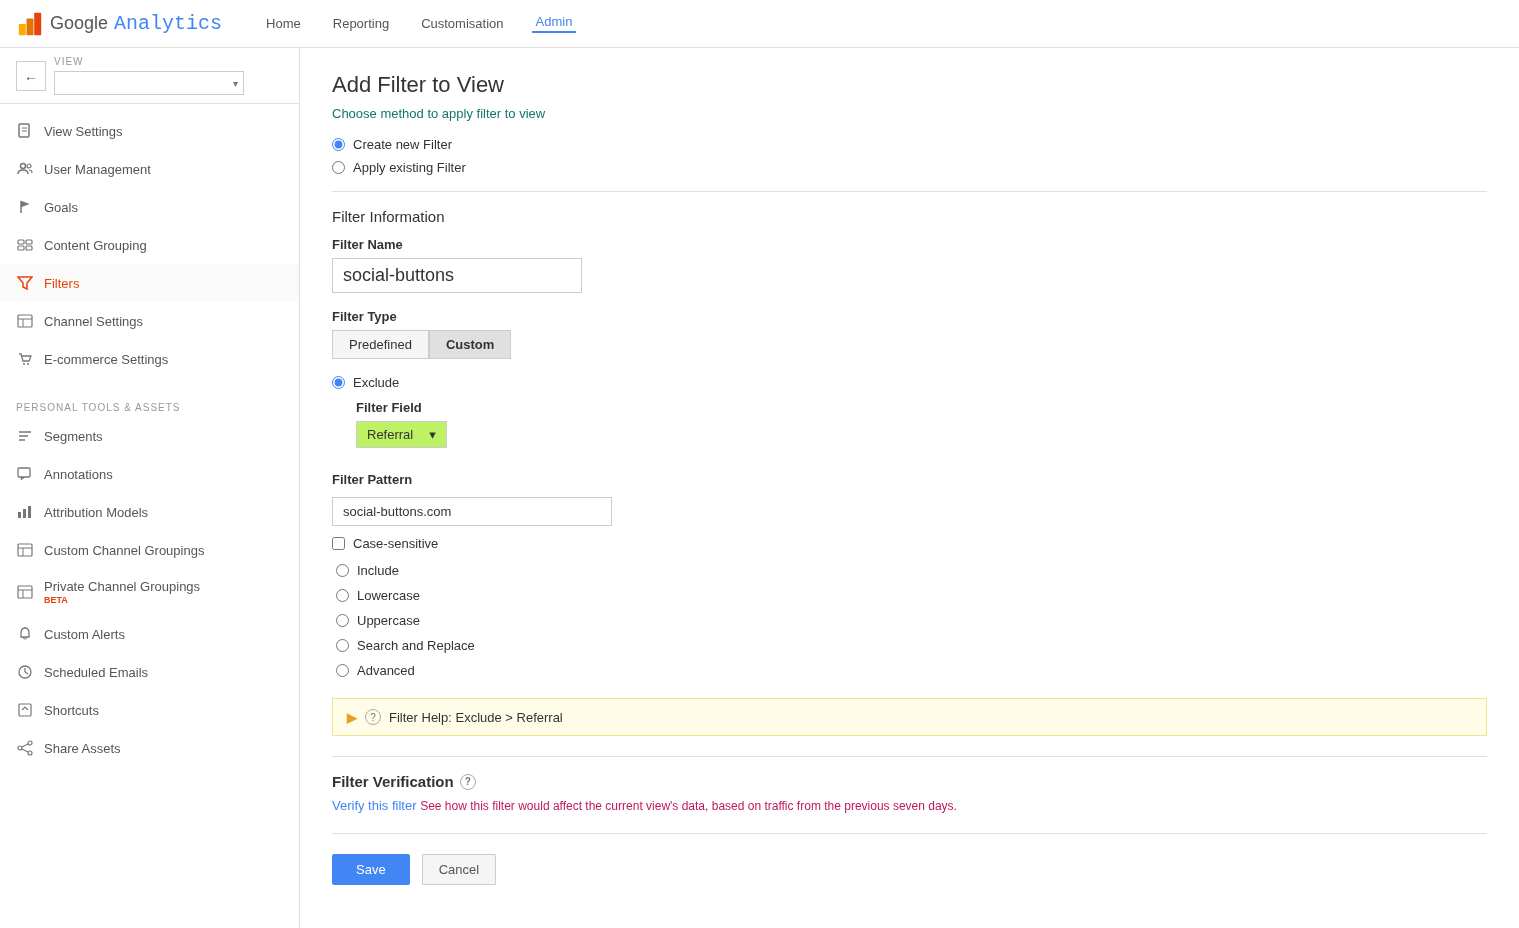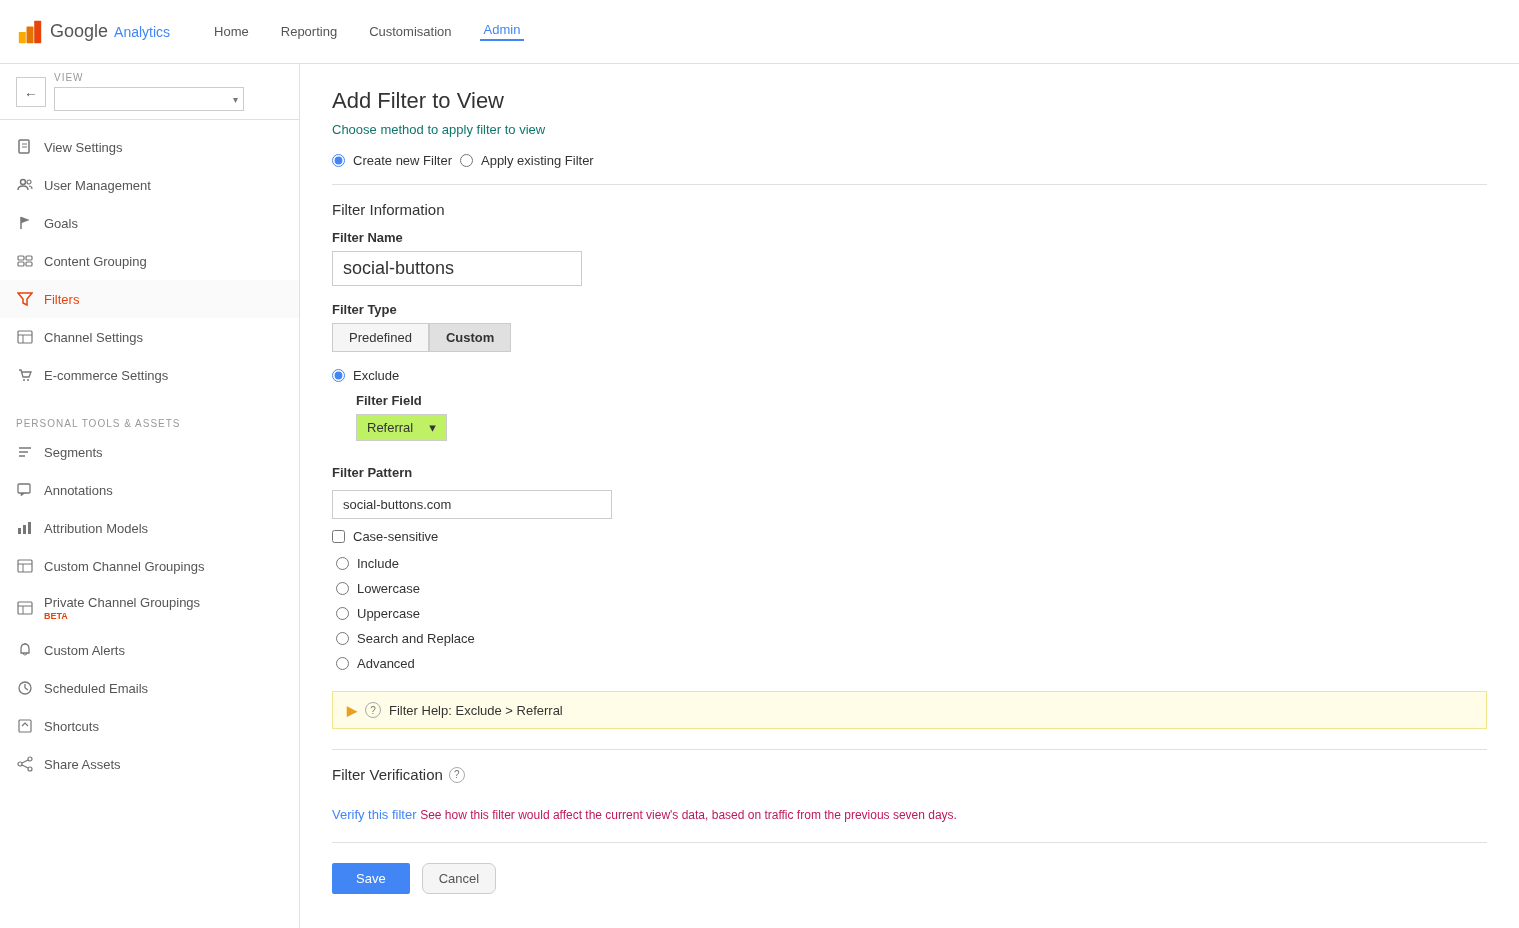--- a/index.html
+++ b/index.html
@@ -2,41 +2,42 @@
 <html><head>
   <meta charset="utf-8">
   <style>
     * { box-sizing: border-box; margin: 0; padding: 0; }
     body { font-family: Arial, sans-serif; font-size: 13px; color: #333; background: #f5f5f5; }
 
     
     .top-nav {
       background: #fff;
       border-bottom: 1px solid #e0e0e0;
-      height: 64px;
+      height: 48px;
       display: flex;
       align-items: center;
       padding: 8px 16px;
       gap: 24px;
     }
     .logo-area {
       display: flex;
       align-items: center;
       gap: 6px;
       margin-right: 16px;
     }
     .logo-text {
       font-size: 18px;
       color: #555;
       font-weight: 300;
     }
     .logo-product {
-      font-size: 14px;
+      font-size: 20px;
       color: #4285f4;
       font-weight: 400;
+      font-family: Liberation Mono, monospace;
     }
     .nav-link {
       font-size: 13px;
       color: #555;
       text-decoration: none;
       padding: 0 4px;
       cursor: pointer;
     }
     .nav-link.active {
       color: #4285f4;
@@ -168,21 +169,21 @@
     }
     .divider {
       border: none;
       border-top: 1px solid #e0e0e0;
       margin: 16px 0;
     }
 
     
     .radio-group {
       display: flex;
-      flex-direction: row;
+      flex-direction: column;
       gap: 8px;
       margin-bottom: 16px;
     }
     .radio-option {
       display: flex;
       align-items: center;
       gap: 8px;
       font-size: 13px;
       cursor: pointer;
     }
@@ -310,23 +311,23 @@
       font-size: 10px;
       color: #777;
     }
 
     
     .verification-section {
       margin-bottom: 20px;
     }
     .verification-title {
       font-size: 15px;
-      font-weight: 400;
-      color: #333;
-      margin-bottom: 24px;
+      font-weight: 700;
+      color: #333;
+      margin-bottom: 8px;
       display: flex;
       align-items: center;
       gap: 6px;
     }
     .verify-link {
       color: #4285f4;
       text-decoration: none;
       font-size: 13px;
       cursor: pointer;
     }
@@ -352,21 +353,21 @@
       cursor: pointer;
       border-radius: 2px;
     }
     .btn-cancel {
       background: #f5f5f5;
       color: #555;
       border: 1px solid #ccc;
       padding: 7px 16px;
       font-size: 13px;
       cursor: pointer;
-      border-radius: 7px;
+      border-radius: 1px;
     }
 
     
     .ga-logo-svg {
       width: 28px;
       height: 28px;
     }
   </style>
 </head>
 <body>

